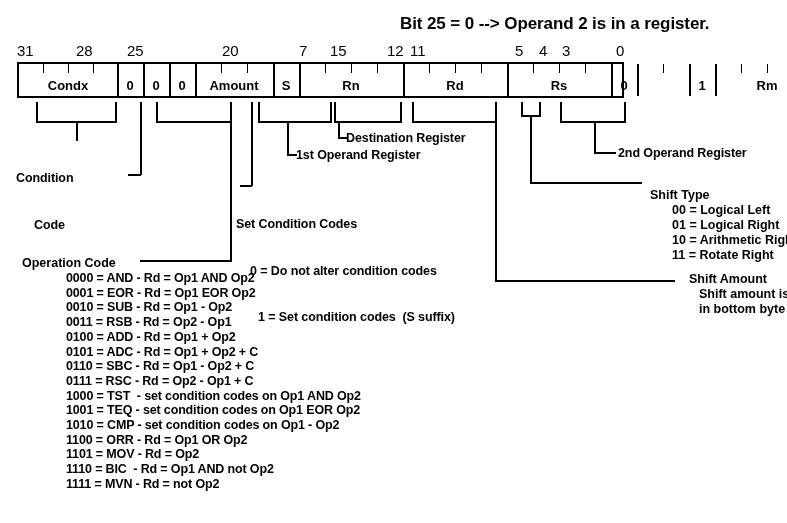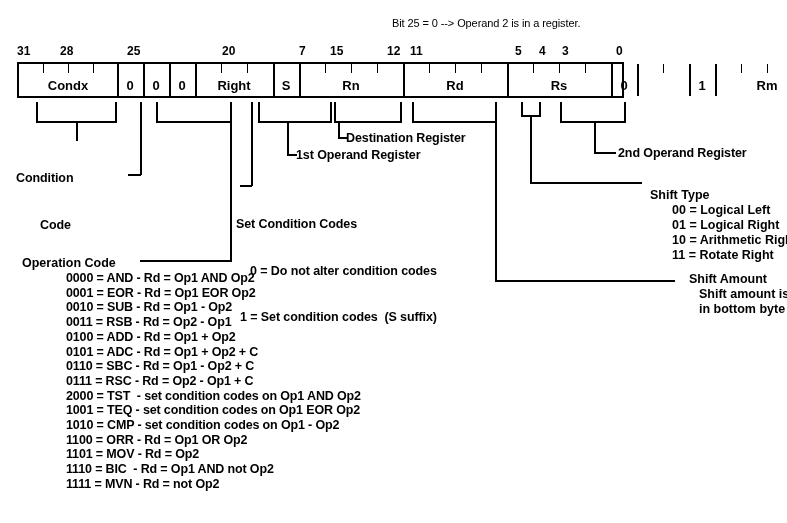--- a/index.html
+++ b/index.html
@@ -18,35 +18,35 @@
   #root {
     position: absolute;
     left: 0; top: 0;
     width: 787px;
     height: 523px;
   }
   .abs { position: absolute; }
 
   
   #bit25-note {
-    left: 392px;
+    left: 400px;
     top: 16px;
-    font-size: 11px;
-    font-weight: normal;
+    font-size: 17px;
+    font-weight: bold;
     white-space: nowrap;
     letter-spacing: -0.1px;
   }
 
   
   #bit-numbers { left: 0; top: 44px; width: 787px; height: 16px; }
   .bitnum {
     position: absolute;
     top: 0;
-    font-size: 12px;
-    font-weight: bold;
+    font-size: 15px;
+    font-weight: normal;
     line-height: 14px;
     white-space: nowrap;
   }
 
   
   #bitbox {
     left: 17px;
     top: 62px;
     width: 607px;
     height: 36px;
@@ -149,21 +149,21 @@
 </style>
 </head>
 <body>
 
 <div id="root">
 
   <div class="abs note" id="bit25-note">Bit 25 = 0 --&gt; Operand 2 is in a register.</div>
 
   <div class="abs" id="bit-numbers">
     <span class="bitnum" style="left:17px">31</span>
-    <span class="bitnum" style="left:60px">28</span>
+    <span class="bitnum" style="left:76px">28</span>
     <span class="bitnum" style="left:127px">25</span>
     <span class="bitnum" style="left:222px">20</span>
     <span class="bitnum" style="left:299px">7</span>
     <span class="bitnum" style="left:330px">15</span>
     <span class="bitnum" style="left:387px">12</span>
     <span class="bitnum" style="left:410px">11</span>
     <span class="bitnum" style="left:515px">5</span>
     <span class="bitnum" style="left:539px">4</span>
     <span class="bitnum" style="left:562px">3</span>
     <span class="bitnum" style="left:616px">0</span>
@@ -199,39 +199,39 @@
     <div class="ticksep" style="left:540px"></div>
     <div class="ticksep" style="left:566px"></div>
     <div class="ticksep" style="left:644px"></div>
     <div class="ticksep" style="left:722px"></div>
     <div class="ticksep" style="left:748px"></div>
 
     <div class="fieldlabel" style="left:0px;width:98px">Condx</div>
     <div class="fieldlabel" style="left:98px;width:26px">0</div>
     <div class="fieldlabel" style="left:124px;width:26px">0</div>
     <div class="fieldlabel" style="left:150px;width:26px">0</div>
-    <div class="fieldlabel" style="left:176px;width:78px">Right</div>
+    <div class="fieldlabel" style="left:176px;width:78px">Amount</div>
     <div class="fieldlabel" style="left:254px;width:26px">S</div>
     <div class="fieldlabel" style="left:384px;width:104px">Rd</div>
     <div class="fieldlabel" style="left:280px;width:104px">Rn</div>
     <div class="fieldlabel" style="left:488px;width:104px">Rs</div>
     <div class="fieldlabel" style="left:592px;width:26px">0</div>
     <div class="fieldlabel" style="left:670px;width:26px">1</div>
     <div class="fieldlabel" style="left:696px;width:104px">Rm</div>
   </div>
 
   <div class="abs">
     <div class="brk-left" style="left:36px;  top:102px; height:20px;"></div>
     <div class="brk-right" style="left:115px; top:102px; height:20px;"></div>
     <div class="brk-bottom" style="left:36px;  top:121px; width:81px;"></div>
     <div class="stem" style="left:76px;  top:121px; height:20px;"></div>
   </div>
   <div class="abs note" style="left:16px; top:140px;">
     <div>Condition</div>
-    <div style="margin-left:24px">Code</div>
+    <div style="margin-left:18px">Code</div>
   </div>
 
   <div class="abs">
     <div class="stem" style="left:140px; top:102px; height:73px;"></div>
     <div class="hstem" style="left:128px; top:174px; width:13px;"></div>
   </div>
 
   <div class="abs">
     <div class="brk-left" style="left:156px; top:102px; height:20px;"></div>
     <div class="brk-right" style="left:230px; top:102px; height:20px;"></div>
@@ -240,21 +240,21 @@
     <div class="hstem" style="left:140px; top:260px; width:92px;"></div>
   </div>
 
   <div class="abs">
     <div class="stem" style="left:251px; top:102px; height:84px;"></div>
     <div class="hstem" style="left:240px; top:185px; width:12px;"></div>
   </div>
   <div class="abs note" style="left:236px; top:186px;">
     <div class="note-title">Set Condition Codes</div>
     <div style="margin-left:14px">0 = Do not alter condition codes</div>
-    <div style="margin-left:4px">1 = Set condition codes  (S suffix)</div>
+    <div style="margin-left:22px">1 = Set condition codes  (S suffix)</div>
   </div>
 
   <div class="abs">
     <div class="brk-left" style="left:258px; top:102px; height:20px;"></div>
     <div class="brk-right" style="left:330px; top:102px; height:20px;"></div>
     <div class="brk-bottom" style="left:258px; top:121px; width:74px;"></div>
     <div class="stem" style="left:287px; top:121px; height:34px;"></div>
     <div class="hstem" style="left:287px; top:154px; width:10px;"></div>
   </div>
   <div class="abs note" style="left:296px; top:148px;">1st Operand Register</div>
@@ -310,21 +310,21 @@
   <div class="abs" id="opcode-block">
     <div id="opcode-heading">Operation Code</div>
     <div class="op-row">0000 = AND - Rd = Op1 AND Op2</div>
     <div class="op-row">0001 = EOR - Rd = Op1 EOR Op2</div>
     <div class="op-row">0010 = SUB - Rd = Op1 - Op2</div>
     <div class="op-row">0011 = RSB - Rd = Op2 - Op1</div>
     <div class="op-row">0100 = ADD - Rd = Op1 + Op2</div>
     <div class="op-row">0101 = ADC - Rd = Op1 + Op2 + C</div>
     <div class="op-row">0110 = SBC - Rd = Op1 - Op2 + C</div>
     <div class="op-row">0111 = RSC - Rd = Op2 - Op1 + C</div>
-    <div class="op-row">2000 = TST  - set condition codes on Op1 AND Op2</div>
+    <div class="op-row">1000 = TST  - set condition codes on Op1 AND Op2</div>
     <div class="op-row">1001 = TEQ - set condition codes on Op1 EOR Op2</div>
     <div class="op-row">1010 = CMP - set condition codes on Op1 - Op2</div>
     <div class="op-row">1100 = ORR - Rd = Op1 OR Op2</div>
     <div class="op-row">1101 = MOV - Rd = Op2</div>
     <div class="op-row">1110 = BIC  - Rd = Op1 AND not Op2</div>
     <div class="op-row">1111 = MVN - Rd = not Op2</div>
   </div>
 
 </div>
 

